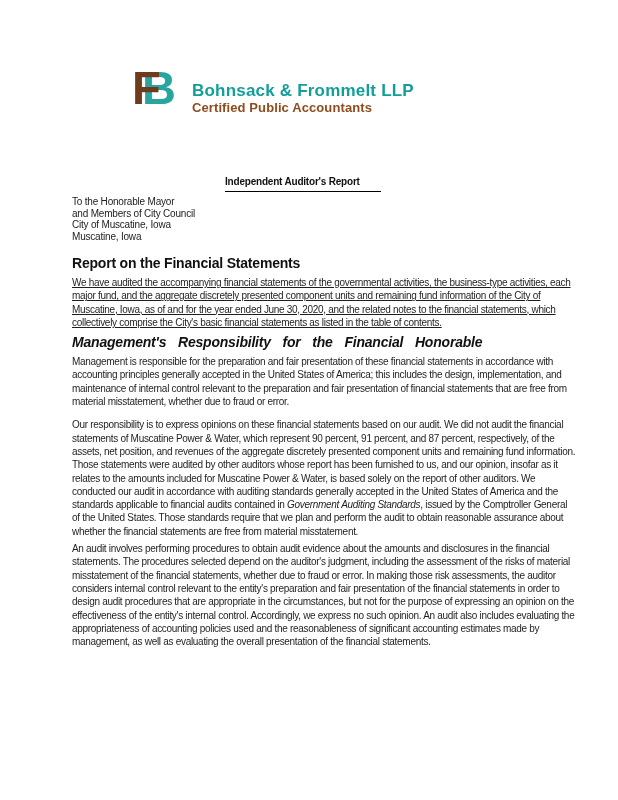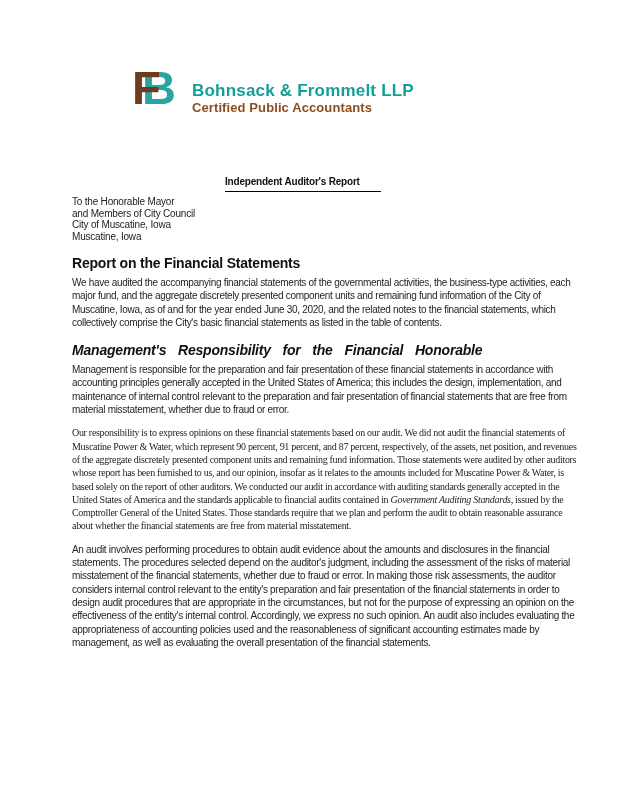--- a/index.html
+++ b/index.html
@@ -98,22 +98,22 @@
     letter-spacing: -0.2px;
     line-height: 11px;
     margin: 0 0 7px 0;
     color: #111;
   }
   .sec-heading.italic-head {
     font-style: italic;
     word-spacing: 8px;
   }
   .para { margin: 0 0 10px 0; }
-  .para-gap-lg { margin-bottom: 16px; }
-  .para-tight { margin-bottom: 10px; font-family: Liberation Serif, serif; }
+  .para-gap-lg { margin-bottom: 8px; text-decoration: underline; }
+  .para-tight { margin-bottom: 4px; }
   .inline-italic { font-style: italic; }
 </style>
 </head>
 <body>
 
 <div class="page">
 
   <div class="logo-mark">
     <span class="logo-letter logo-letter-b">B</span>
     <span class="logo-letter logo-letter-f">F</span>

